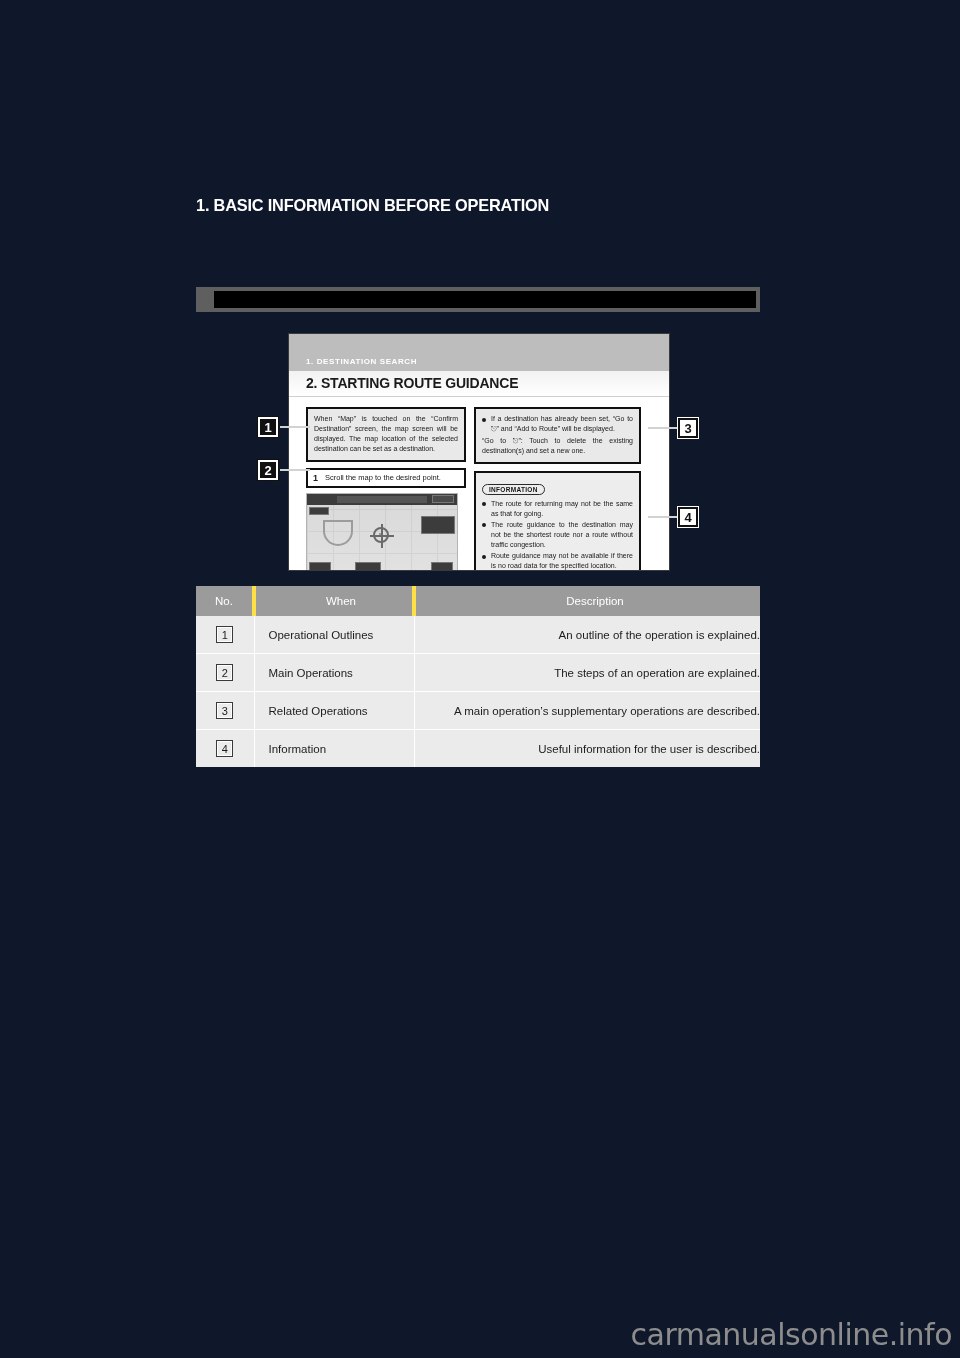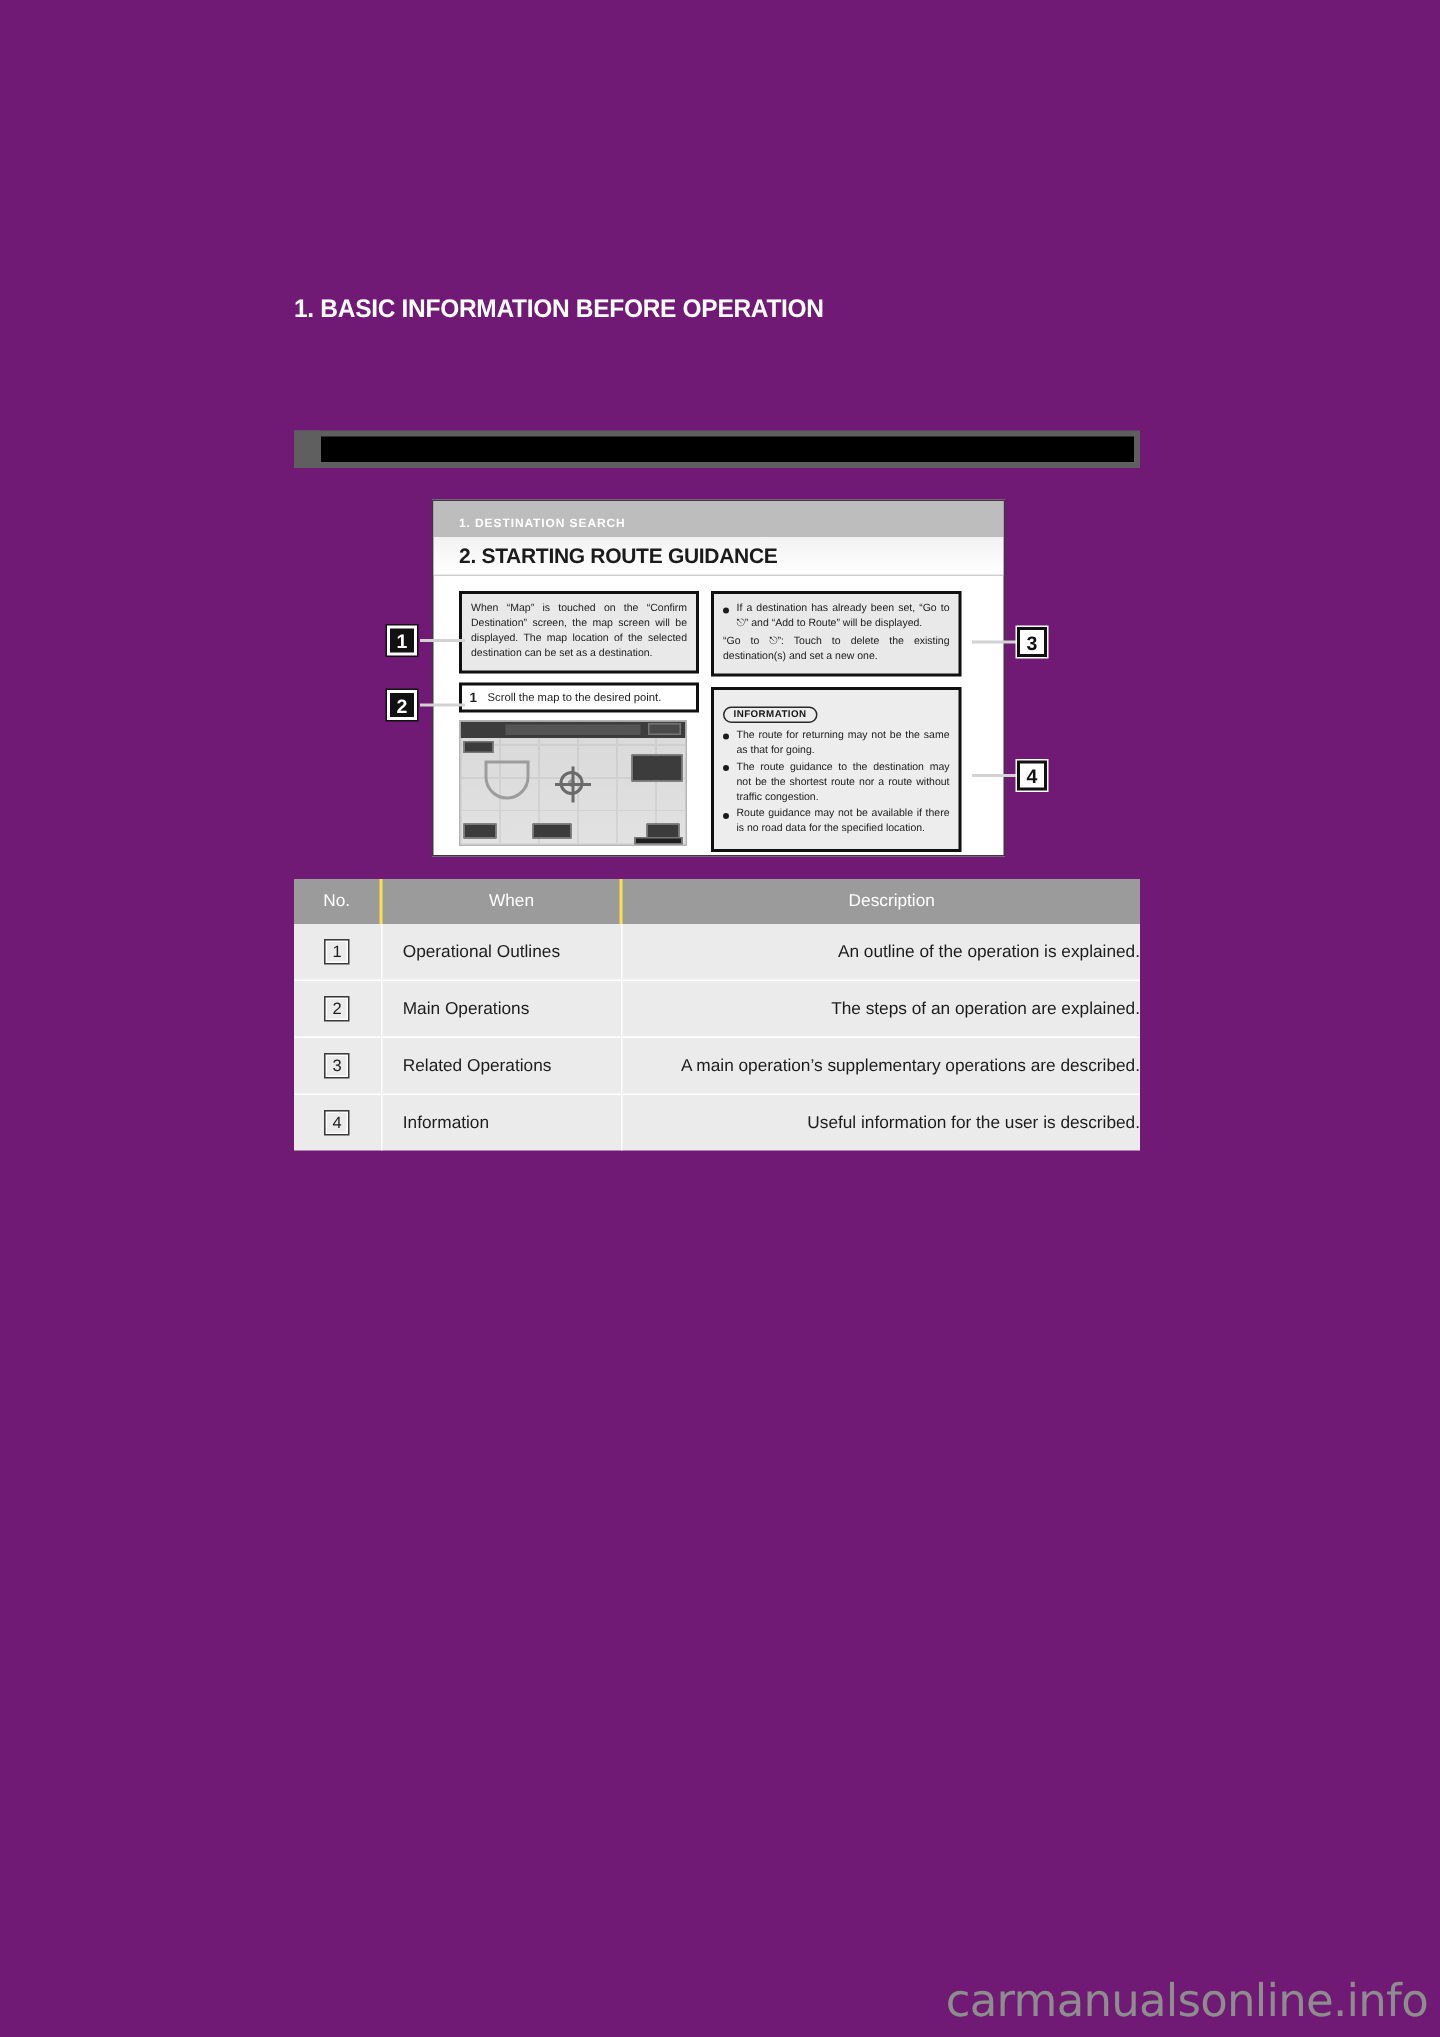--- a/index.html
+++ b/index.html
@@ -2,21 +2,21 @@
 <html><head>
 <meta charset="utf-8">
 <style>
   * { box-sizing: border-box; margin: 0; padding: 0; }
   html, body {
     width: 960px; height: 1358px;
     background: #000000;
     font-family: "Liberation Sans", sans-serif;
     overflow: hidden;
   }
-  .page { position: relative; width: 960px; height: 1358px; background: #701a75; }
+  .page { position: relative; width: 960px; height: 1358px; background: #0f172a; }
 
   
   .chapter-title {
     position: absolute;
     left: 196px; top: 196px;
     color: #ffffff;
     font-size: 17px;
     font-weight: bold;
     letter-spacing: -0.2px;
     white-space: nowrap;
@@ -63,21 +63,21 @@
     background: #ffffff;
     border: 1px solid #3a3a3a;
     overflow: hidden;
   }
   .sp-subhead {
     background: #bdbdbd;
     color: #ffffff;
     font-size: 8px;
     font-weight: bold;
     letter-spacing: 0.6px;
-    padding: 10px 0 5px 17px;
+    padding: 23px 0 5px 17px;
   }
   .sp-title {
     color: #1b1b1b;
     font-size: 14px;
     font-weight: bold;
     letter-spacing: -0.2px;
     padding: 4px 0 5px 17px;
     background: linear-gradient(#f2f2f2, #ffffff);
     border-bottom: 1px solid #cfcfcf;
   }
@@ -226,21 +226,21 @@
     font-size: 11.5px;
     color: #1c1c1c;
   }
   .legend-table thead th {
     background: #9b9b9b;
     color: #ffffff;
     font-weight: normal;
     font-size: 11.5px;
     padding: 9px 0;
     text-align: center;
-    border-right: 2px solid #fde047;
+    border-right: 4px solid #fde047;
   }
   .legend-table thead th:last-child { border-right: none; }
   .legend-table tbody td {
     background: #ebebeb;
     padding: 10px 0;
     border-right: 1px solid #ffffff;
     border-bottom: 1px solid #ffffff;
     vertical-align: middle;
   }
   .legend-table tbody tr:last-child td { border-bottom: none; }

